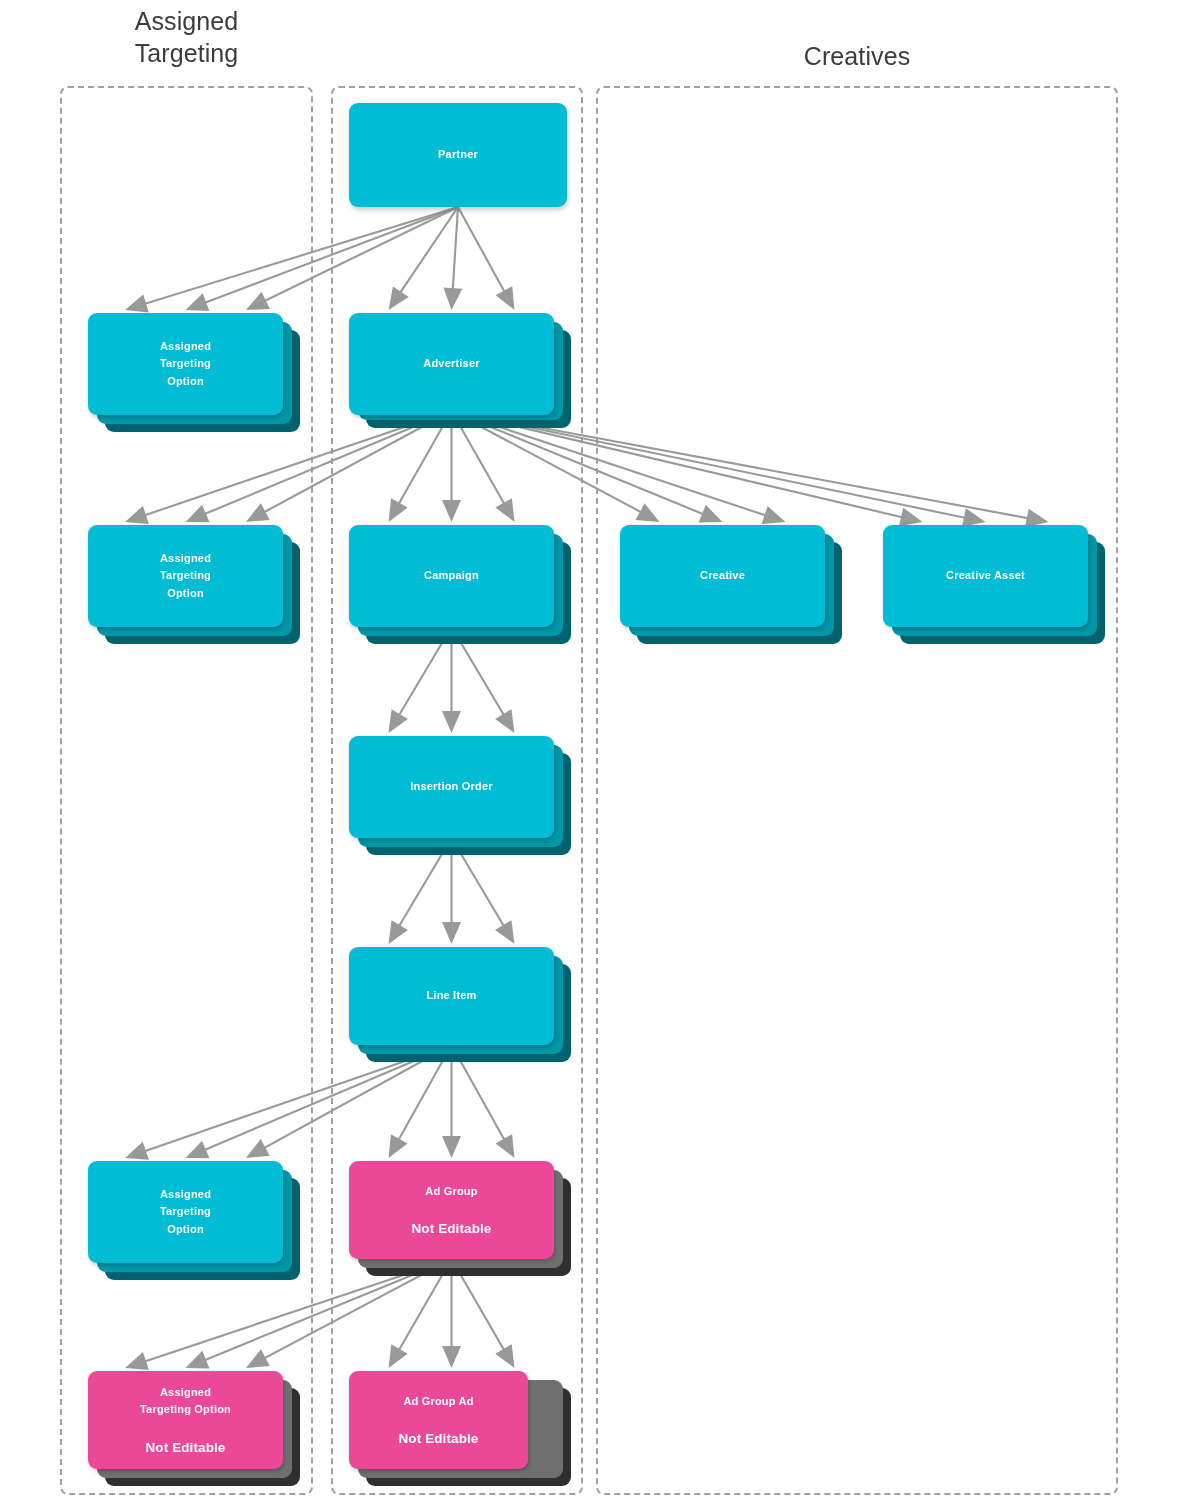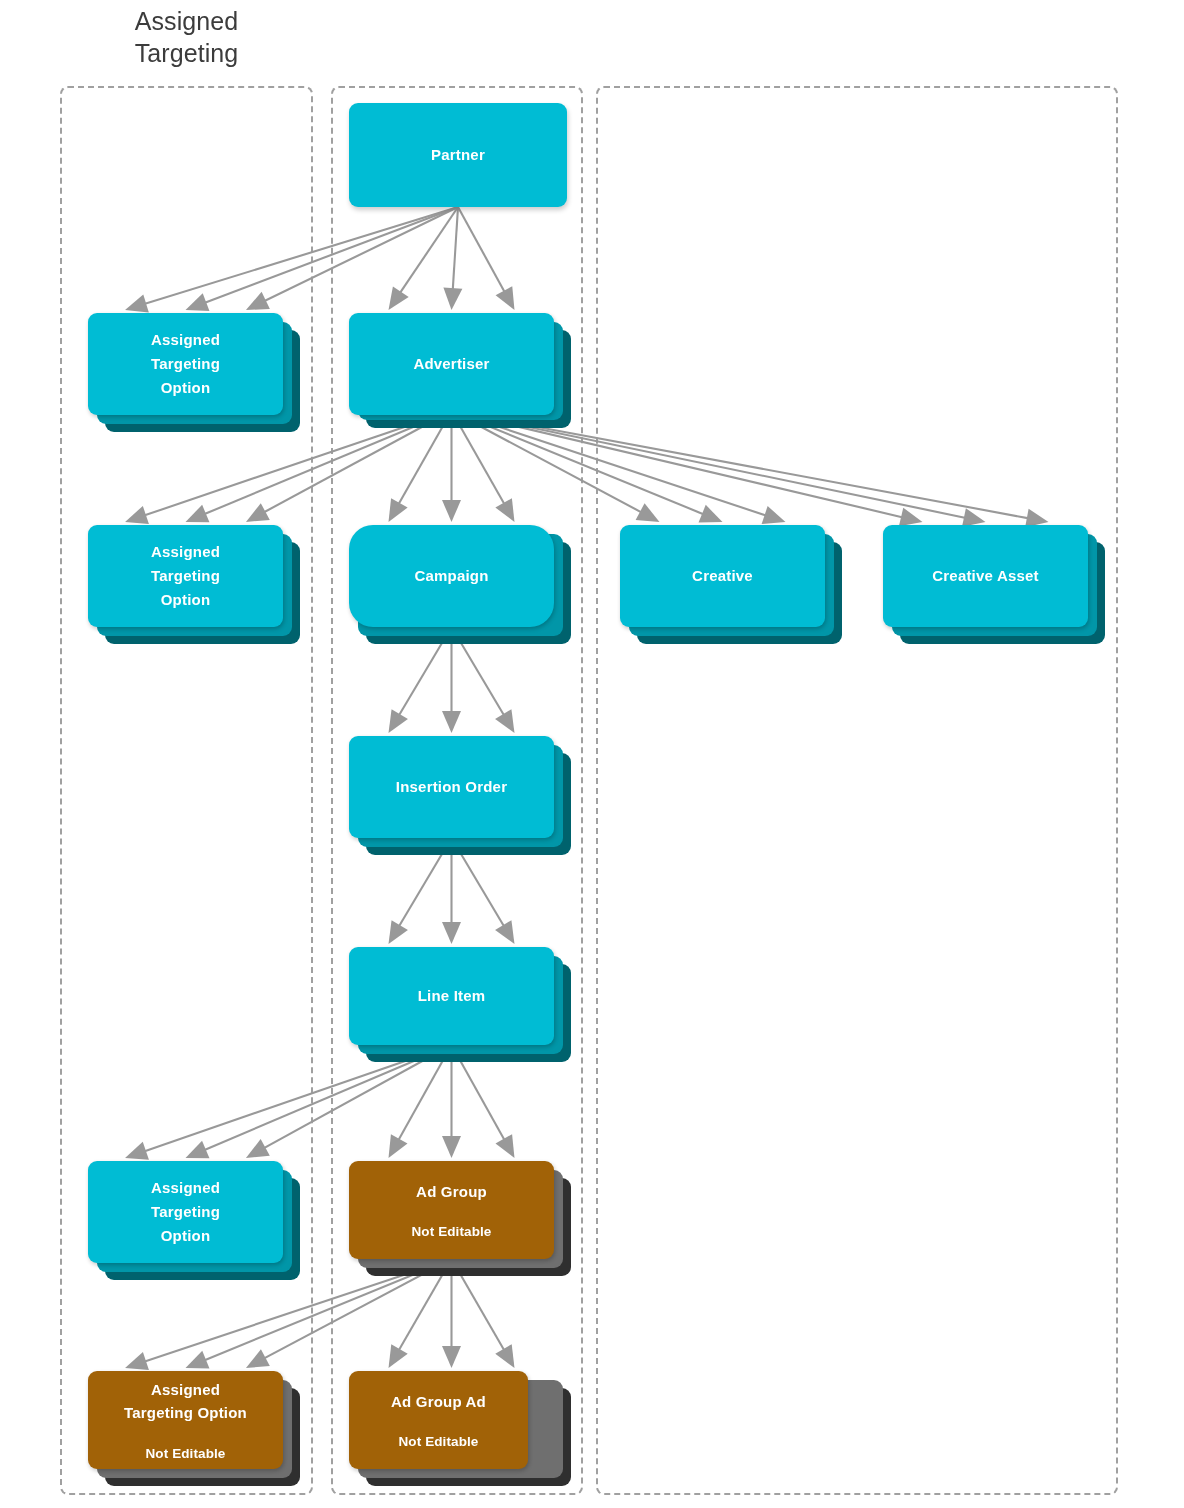--- a/index.html
+++ b/index.html
@@ -56,27 +56,27 @@
     display: flex;
     flex-direction: column;
     align-items: center;
     justify-content: center;
     text-align: center;
     box-shadow: 1px 2px 4px rgba(0,0,0,0.22);
   }
   .node.cyan  .layer.front { background: #00bcd4; }
   .node.cyan  .layer.mid   { background: #0196a8; }
   .node.cyan  .layer.back  { background: #00626d; }
-  .node.gray  .layer.front { background: #a16207; gap: 7px; }
+  .node.gray  .layer.front { background: #ec4899; gap: 7px; }
   .node.gray  .layer.mid   { background: #6f6f6f; }
   .node.gray  .layer.back  { background: #2f2f2f; }
 
   .node-title {
     color: #ffffff;
-    font-size: 15px;
+    font-size: 11px;
     font-weight: bold;
     line-height: 1.58;
     letter-spacing: .2px;
   }
   .node-sub {
     color: #ffffff;
     font-size: 13.5px;
     font-weight: bold;
     line-height: 1.2;
     margin-top: 14px;
@@ -85,20 +85,23 @@
   .node.single .layer.front { box-shadow: 1px 3px 5px rgba(0,0,0,0.20); }
 </style>
 </head>
 <body>
 
 <div id="canvas">
 
   <div class="col-header" style="left:60px; top:6px; width:253px;">
     <div>Assigned</div>
     <div>Targeting</div>
+  </div>
+  <div class="col-header" style="left:596px; top:41px; width:522px;">
+    <div>Creatives</div>
   </div>
 
   <div class="group-box" style="left:60px; top:86px; width:253px; height:1409px;"></div>
   <div class="group-box" style="left:331px; top:86px; width:252px; height:1409px;"></div>
   <div class="group-box" style="left:596px; top:86px; width:522px; height:1409px;"></div>
 
   <svg id="arrows" viewBox="0 0 1184 1508" width="1184" height="1508">
       <line x1="458" y1="207" x2="144.1566245411518" y2="304.089255660794" stroke="#999999" stroke-width="2.1"></line>
       <polygon points="125.05,310 143.25968343414414,294.42253456982627 148.87489055638983,312.5738278839205" fill="#999999"></polygon>
       <line x1="458" y1="207" x2="204.20818064663743" y2="302.9286509849407" stroke="#999999" stroke-width="2.1"></line>
@@ -208,21 +211,21 @@
           <div class="node-title">
             <div>Assigned</div>
             <div>Targeting</div>
             <div>Option</div>
           </div>
         </div>
       </div>
       <div class="node cyan" style="left: 349px; top: 525px; width: 205px; height: 102px;">
         <div class="layer back" style="left: 17px; top: 17px; width: 205px; height: 102px;"></div>
         <div class="layer mid" style="left: 9px; top: 9px; width: 205px; height: 102px;"></div>
-        <div class="layer front" style="width: 205px; height: 102px; border-radius: 24px;">
+        <div class="layer front" style="width: 205px; height: 102px;">
           <div class="node-title">
             <div>Campaign</div>
           </div>
         </div>
       </div>
       <div class="node cyan" style="left: 620px; top: 525px; width: 165px; height: 102px;">
         <div class="layer back" style="left: 17px; top: 17px; width: 205px; height: 102px;"></div>
         <div class="layer mid" style="left: 9px; top: 9px; width: 205px; height: 102px;"></div>
         <div class="layer front" style="width: 205px; height: 102px;">
           <div class="node-title">

